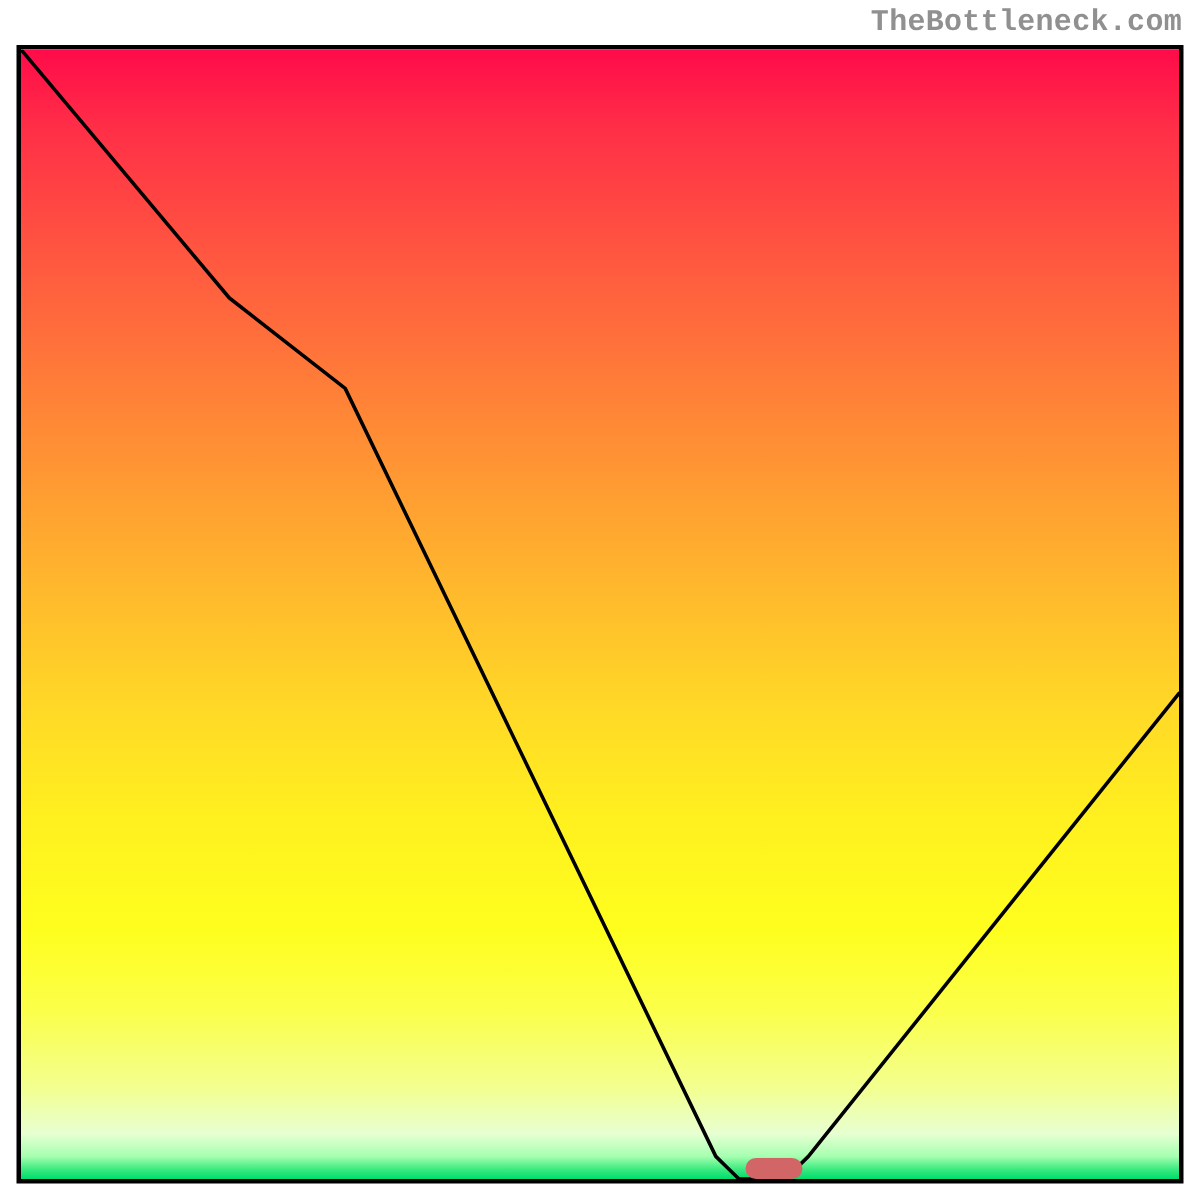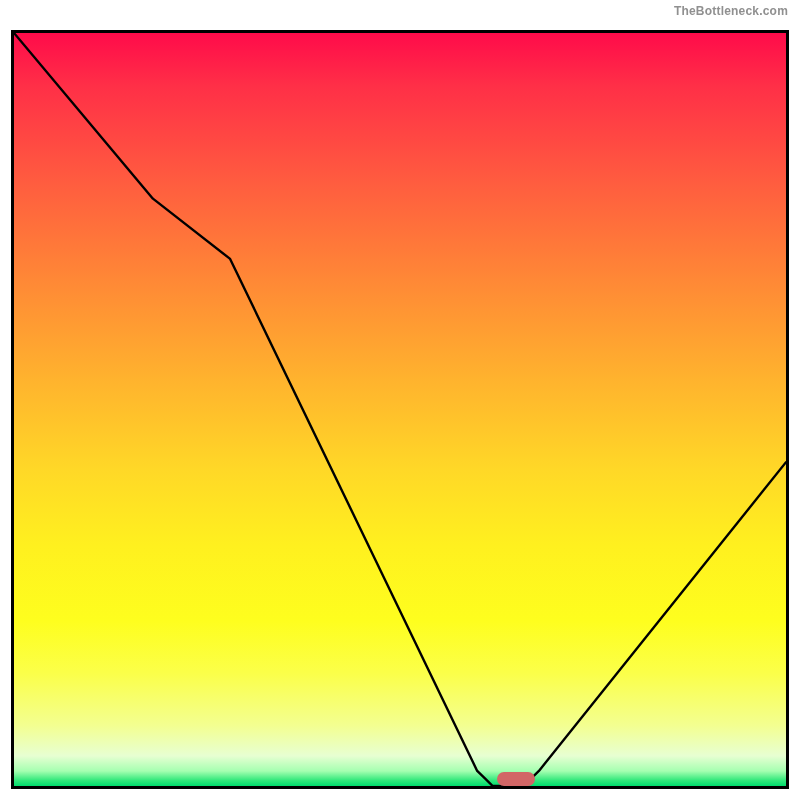--- a/index.html
+++ b/index.html
@@ -14,24 +14,25 @@
     position: relative;
     width: 800px;
     height: 800px;
     background: #ffffff;
   }
   .watermark {
     position: absolute;
     top: 4px;
     right: 12px;
     color: #909090;
-    font-size: 12px;
+    font-size: 20px;
     font-weight: 600;
     letter-spacing: 0.2px;
     z-index: 5;
+    font-family: Liberation Mono, monospace;
   }
   .plot-area {
     position: absolute;
     left: 11px;
     top: 30px;
     width: 778px;
     height: 759px;
     box-sizing: border-box;
     border: 3px solid #000000;
     overflow: hidden;

